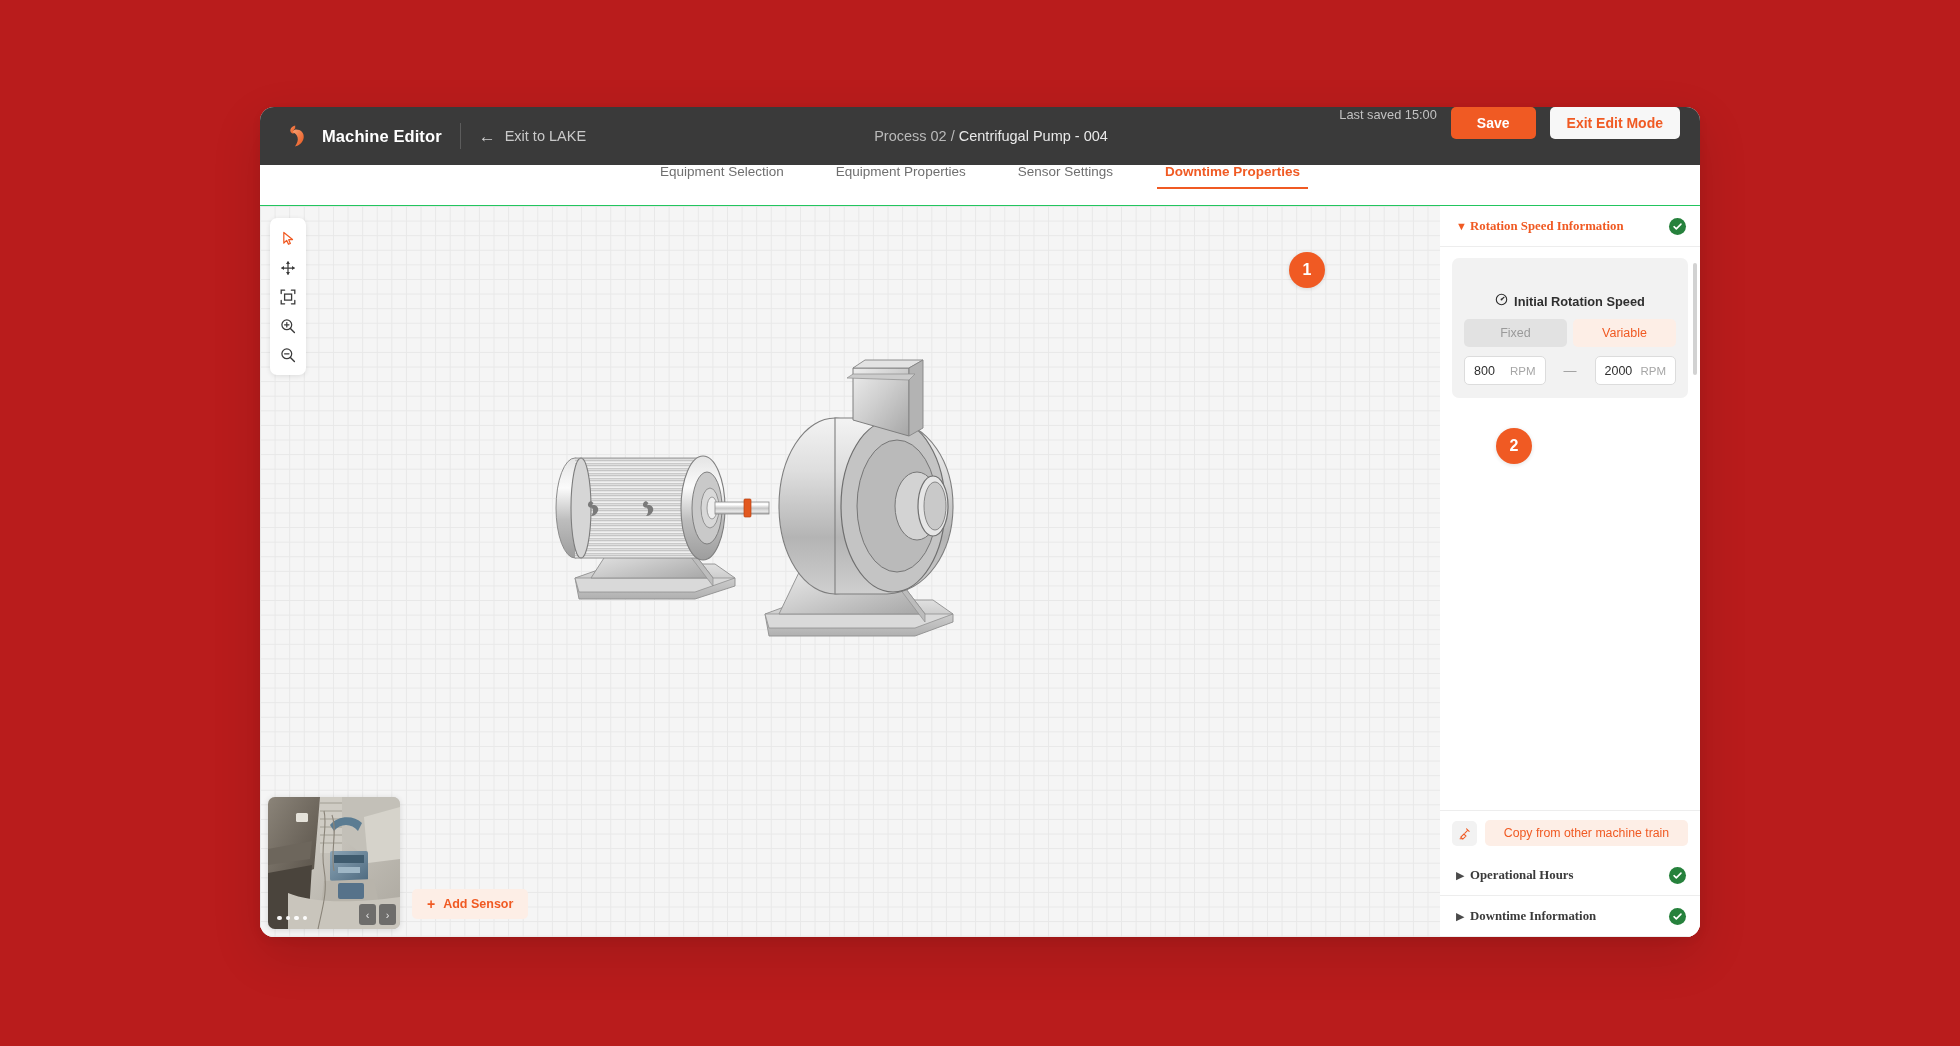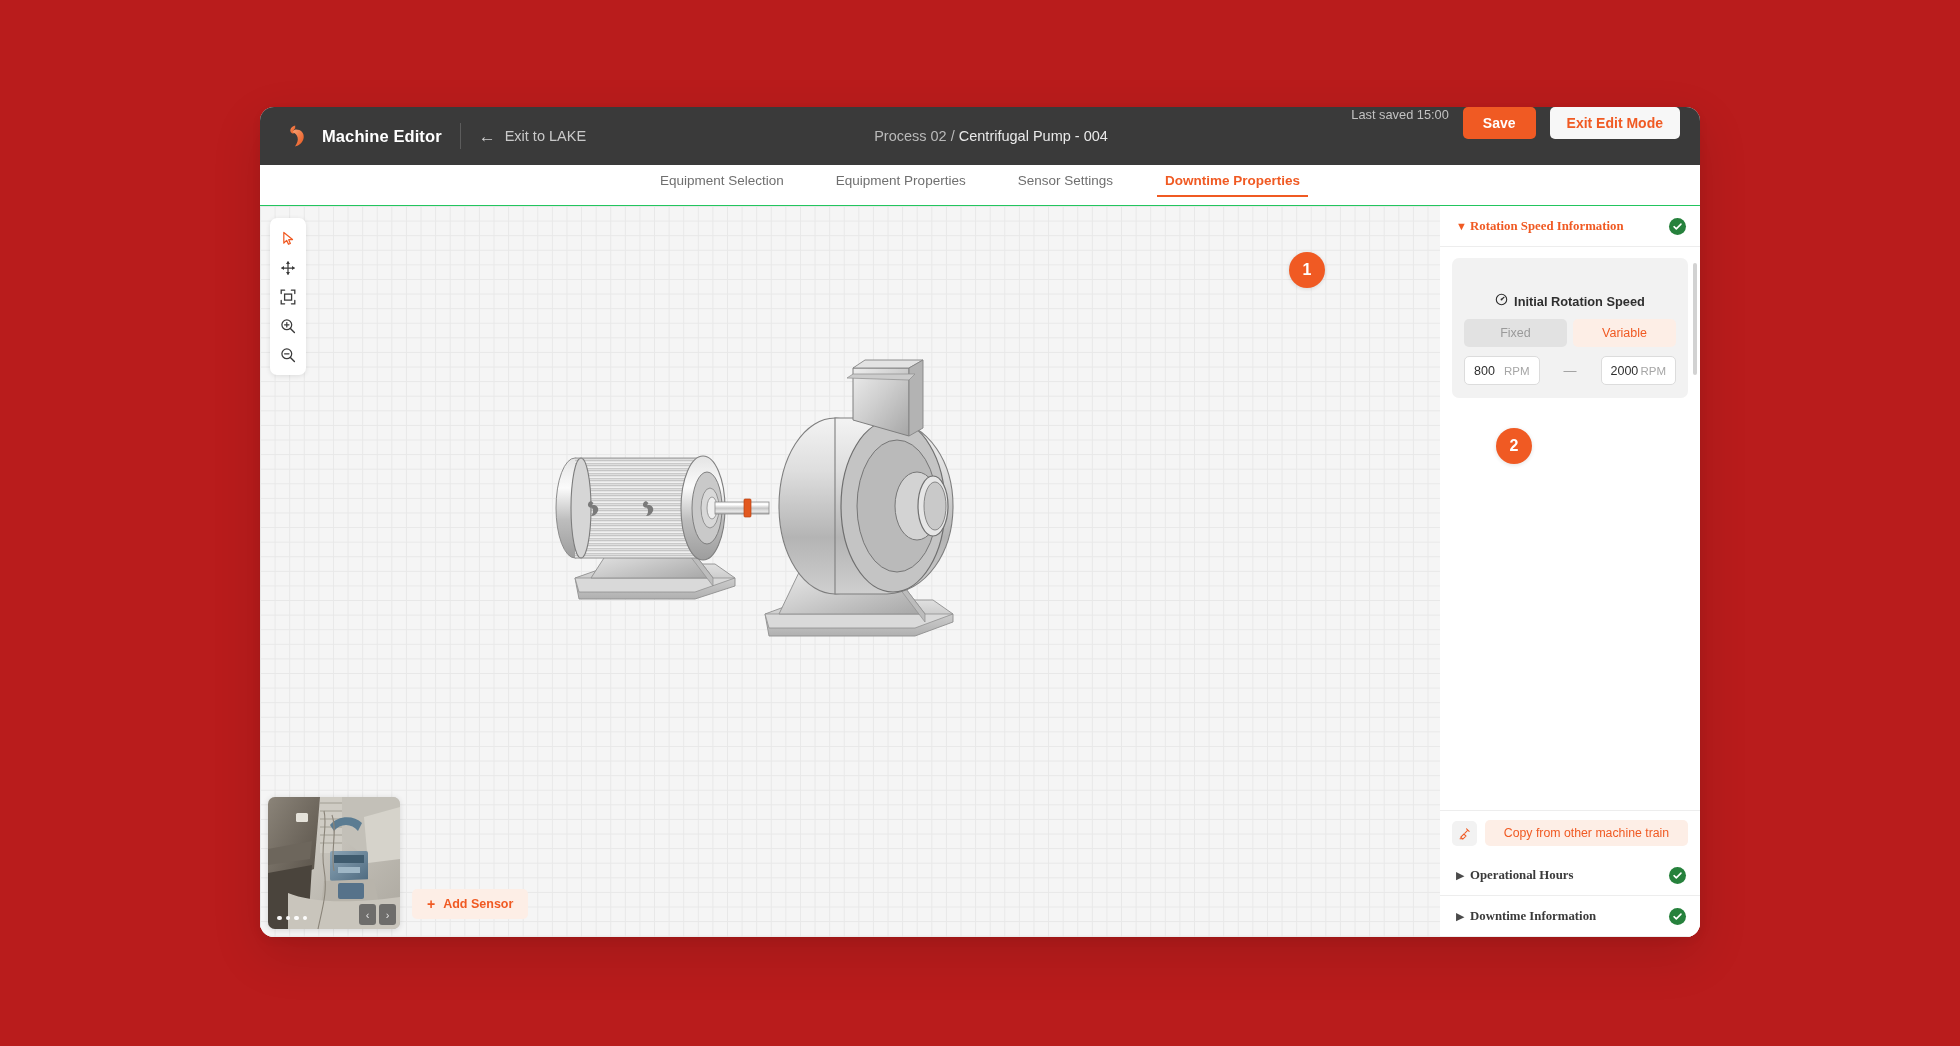--- a/index.html
+++ b/index.html
@@ -62,36 +62,36 @@
   }
   #center-breadcrumb .crumb .muted { color: #b9b9b9; }
   .header-right {
     position: absolute; right: 20px; top: 0; height: 58px;
     display: flex; align-items: flex-start; gap: 14px;
   }
   .last-saved { color: #c2c2c2; font-size: 12.8px; white-space: nowrap; }
   .btn-save {
     background: #f05a23; color: #fff; border: none;
     font-size: 14px; font-weight: bold;
-    padding: 8px 20px; border-radius: 5px; cursor: pointer;
+    padding: 8px 26px; border-radius: 5px; cursor: pointer;
     font-family: "Liberation Sans", sans-serif;
   }
   .btn-exit {
     background: #f7f7f7; color: #f05a23; border: none;
     font-size: 14px; font-weight: bold;
     padding: 8px 17px; border-radius: 5px; cursor: pointer;
     font-family: "Liberation Sans", sans-serif;
   }
 
   
   #tabbar {
     position: absolute; left: 0; top: 58px;
     width: 1440px; height: 40px;
     background: #ffffff;
-    display: flex; align-items: center; justify-content: center;
+    display: flex; align-items: flex-start; justify-content: center;
     gap: 8px;
     border-bottom: 3px solid #22c55e;
   }
   .tab {
     font-size: 13.5px; color: #6f6f6f;
     padding: 0 22px 9px 22px; cursor: pointer; white-space: nowrap;
     position: relative; line-height: 1;
   }
   .tab.active { color: #f05a23; font-weight: bold; }
   .tab.active::after {
@@ -218,21 +218,21 @@
   .seg-group {
     display: flex; gap: 6px; margin-bottom: 9px;
   }
   .seg {
     flex: 1; text-align: center;
     font-size: 12.5px; padding: 7px 0; border-radius: 5px;
     cursor: pointer;
   }
   .seg.off { background: #e2e2e2; color: #9a9a9a; }
   .seg.on  { background: #fdeee6; color: #f05a23; }
-  .range-row { display: flex; align-items: center; gap: 24px; }
+  .range-row { display: flex; align-items: center; gap: 18px; }
   .num-input {
     flex: 1; background: #ffffff; border: 1px solid #dcdcdc;
     border-radius: 5px; height: 27px;
     display: flex; align-items: center; justify-content: space-between;
     padding: 0 9px; cursor: text;
   }
   .num-val { font-size: 12.5px; color: #2f2f2f; }
   .num-unit { font-size: 11.5px; color: #a6a6a6; }
   .dash { color: #9a9a9a; font-size: 13px; }
 

